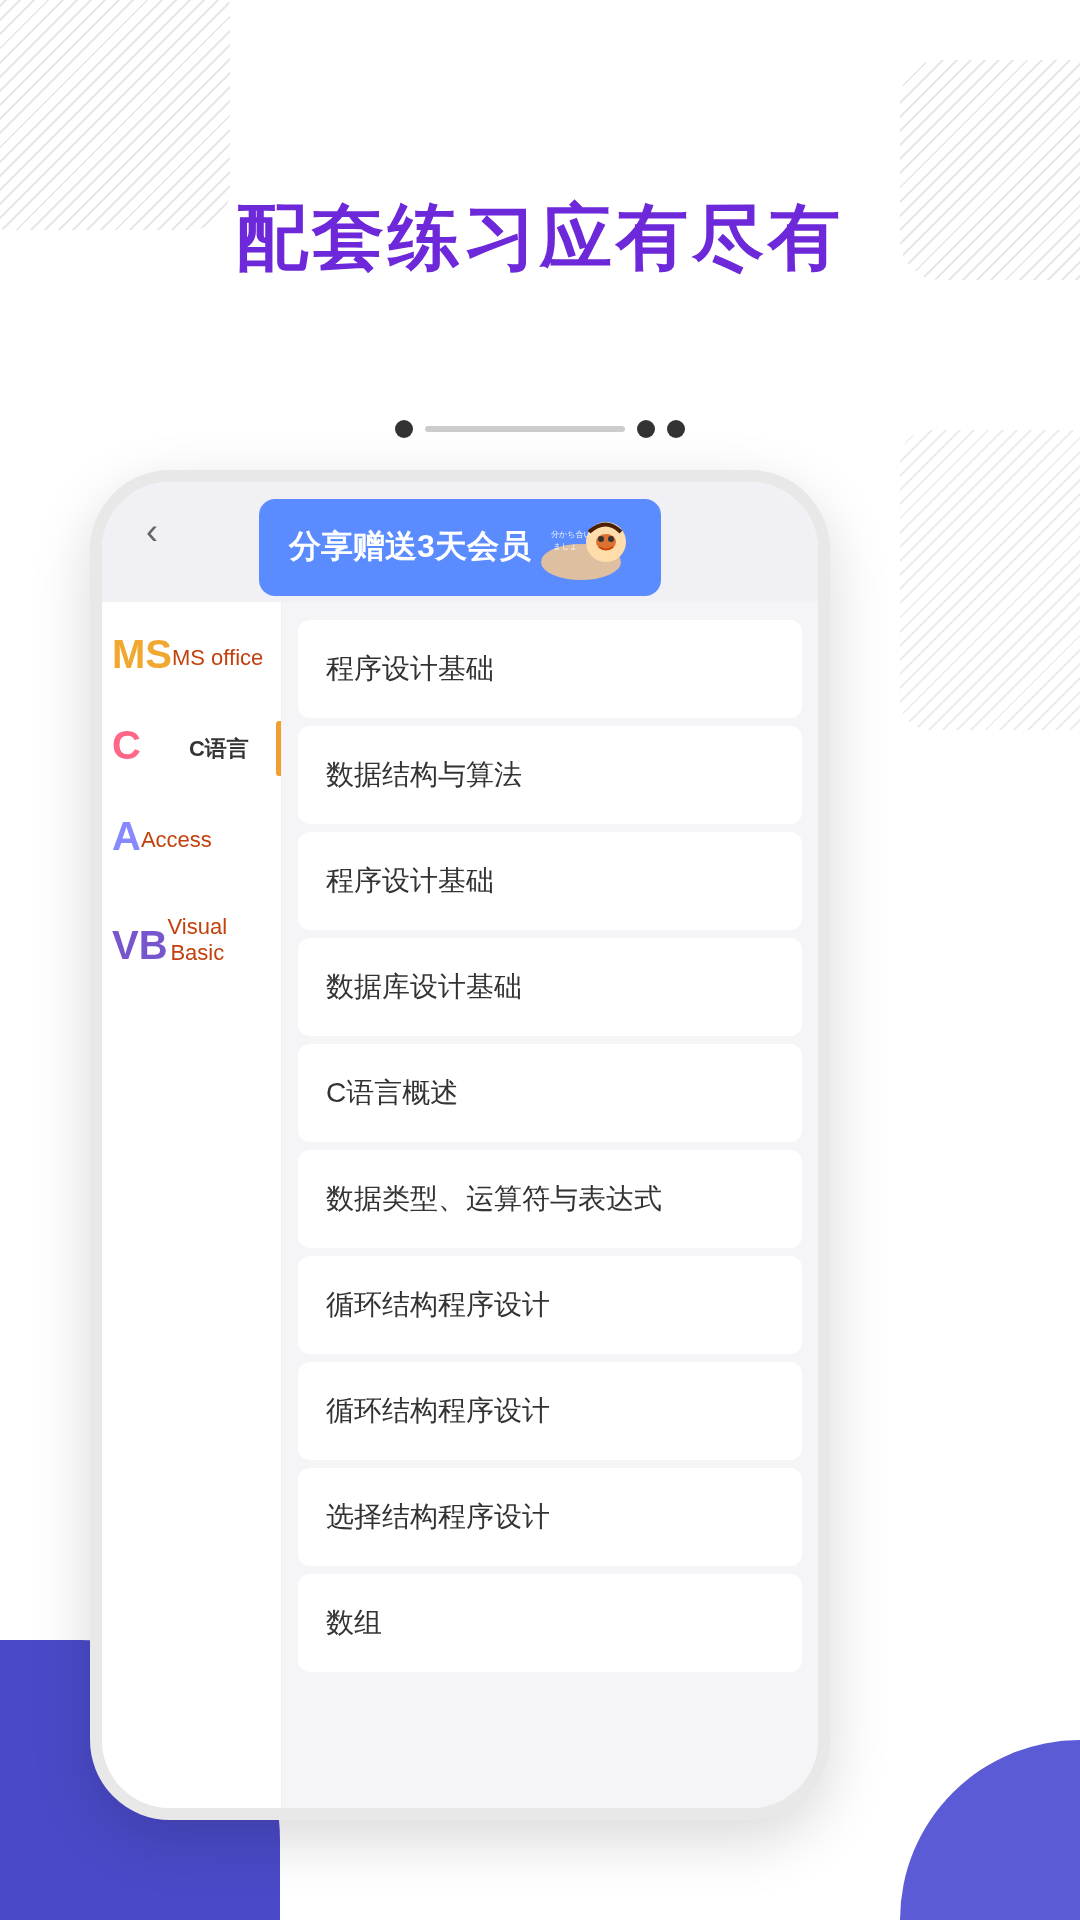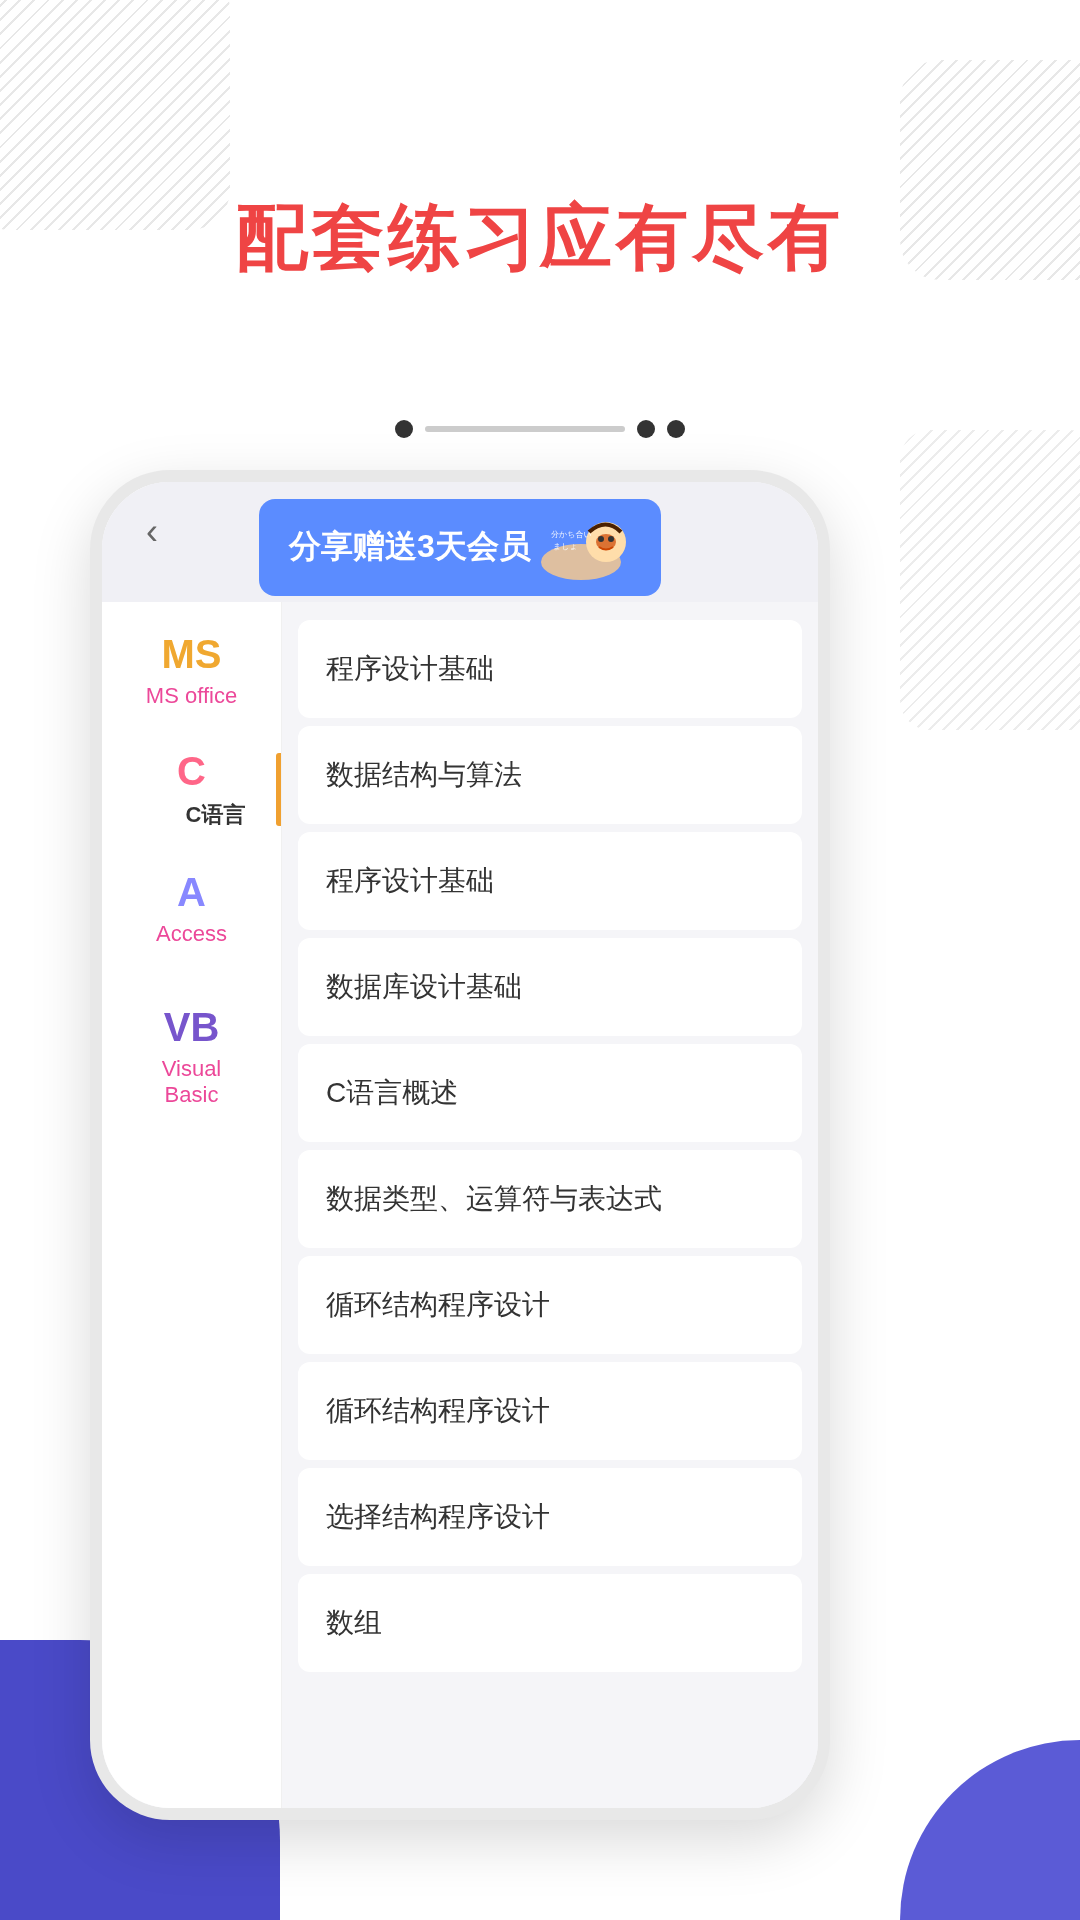--- a/index.html
+++ b/index.html
@@ -88,21 +88,21 @@
 
     
     .main-title {
       position: absolute;
       top: 190px;
       left: 0;
       right: 0;
       text-align: center;
       font-size: 72px;
       font-weight: 700;
-      color: #ef4444;
+      color: #6d28d9;
       letter-spacing: 4px;
     }
 
     
     .dots-container {
       position: absolute;
       top: 420px;
       left: 0;
       right: 0;
       display: flex;
@@ -190,21 +190,21 @@
       flex-direction: column;
       align-items: center;
       padding-top: 10px;
       border-right: 1px solid #f0f0f0;
       overflow-y: auto;
     }
 
     .sidebar-item {
       width: 100%;
       display: flex;
-      flex-direction: column;
+      flex-direction: row;
       align-items: center;
       padding: 20px 10px;
       cursor: pointer;
       position: relative;
     }
 
     .sidebar-item.active::after {
       content: '';
       position: absolute;
       right: 0;
@@ -216,21 +216,21 @@
     }
 
     .sidebar-icon-text {
       font-size: 40px;
       font-weight: 700;
       margin-bottom: 6px;
     }
 
     .sidebar-label {
       font-size: 22px;
-      color: #ec4899;
+      color: #c2410c;
       text-align: center;
     }
 
     .ms-color { color: #f0a830; }
     .c-color { color: #ff6688; }
     .a-color { color: #8888ff; }
     .vb-color { color: #7755cc; margin-top: 18px; }
 
     .active .sidebar-label {
       color: #333;

